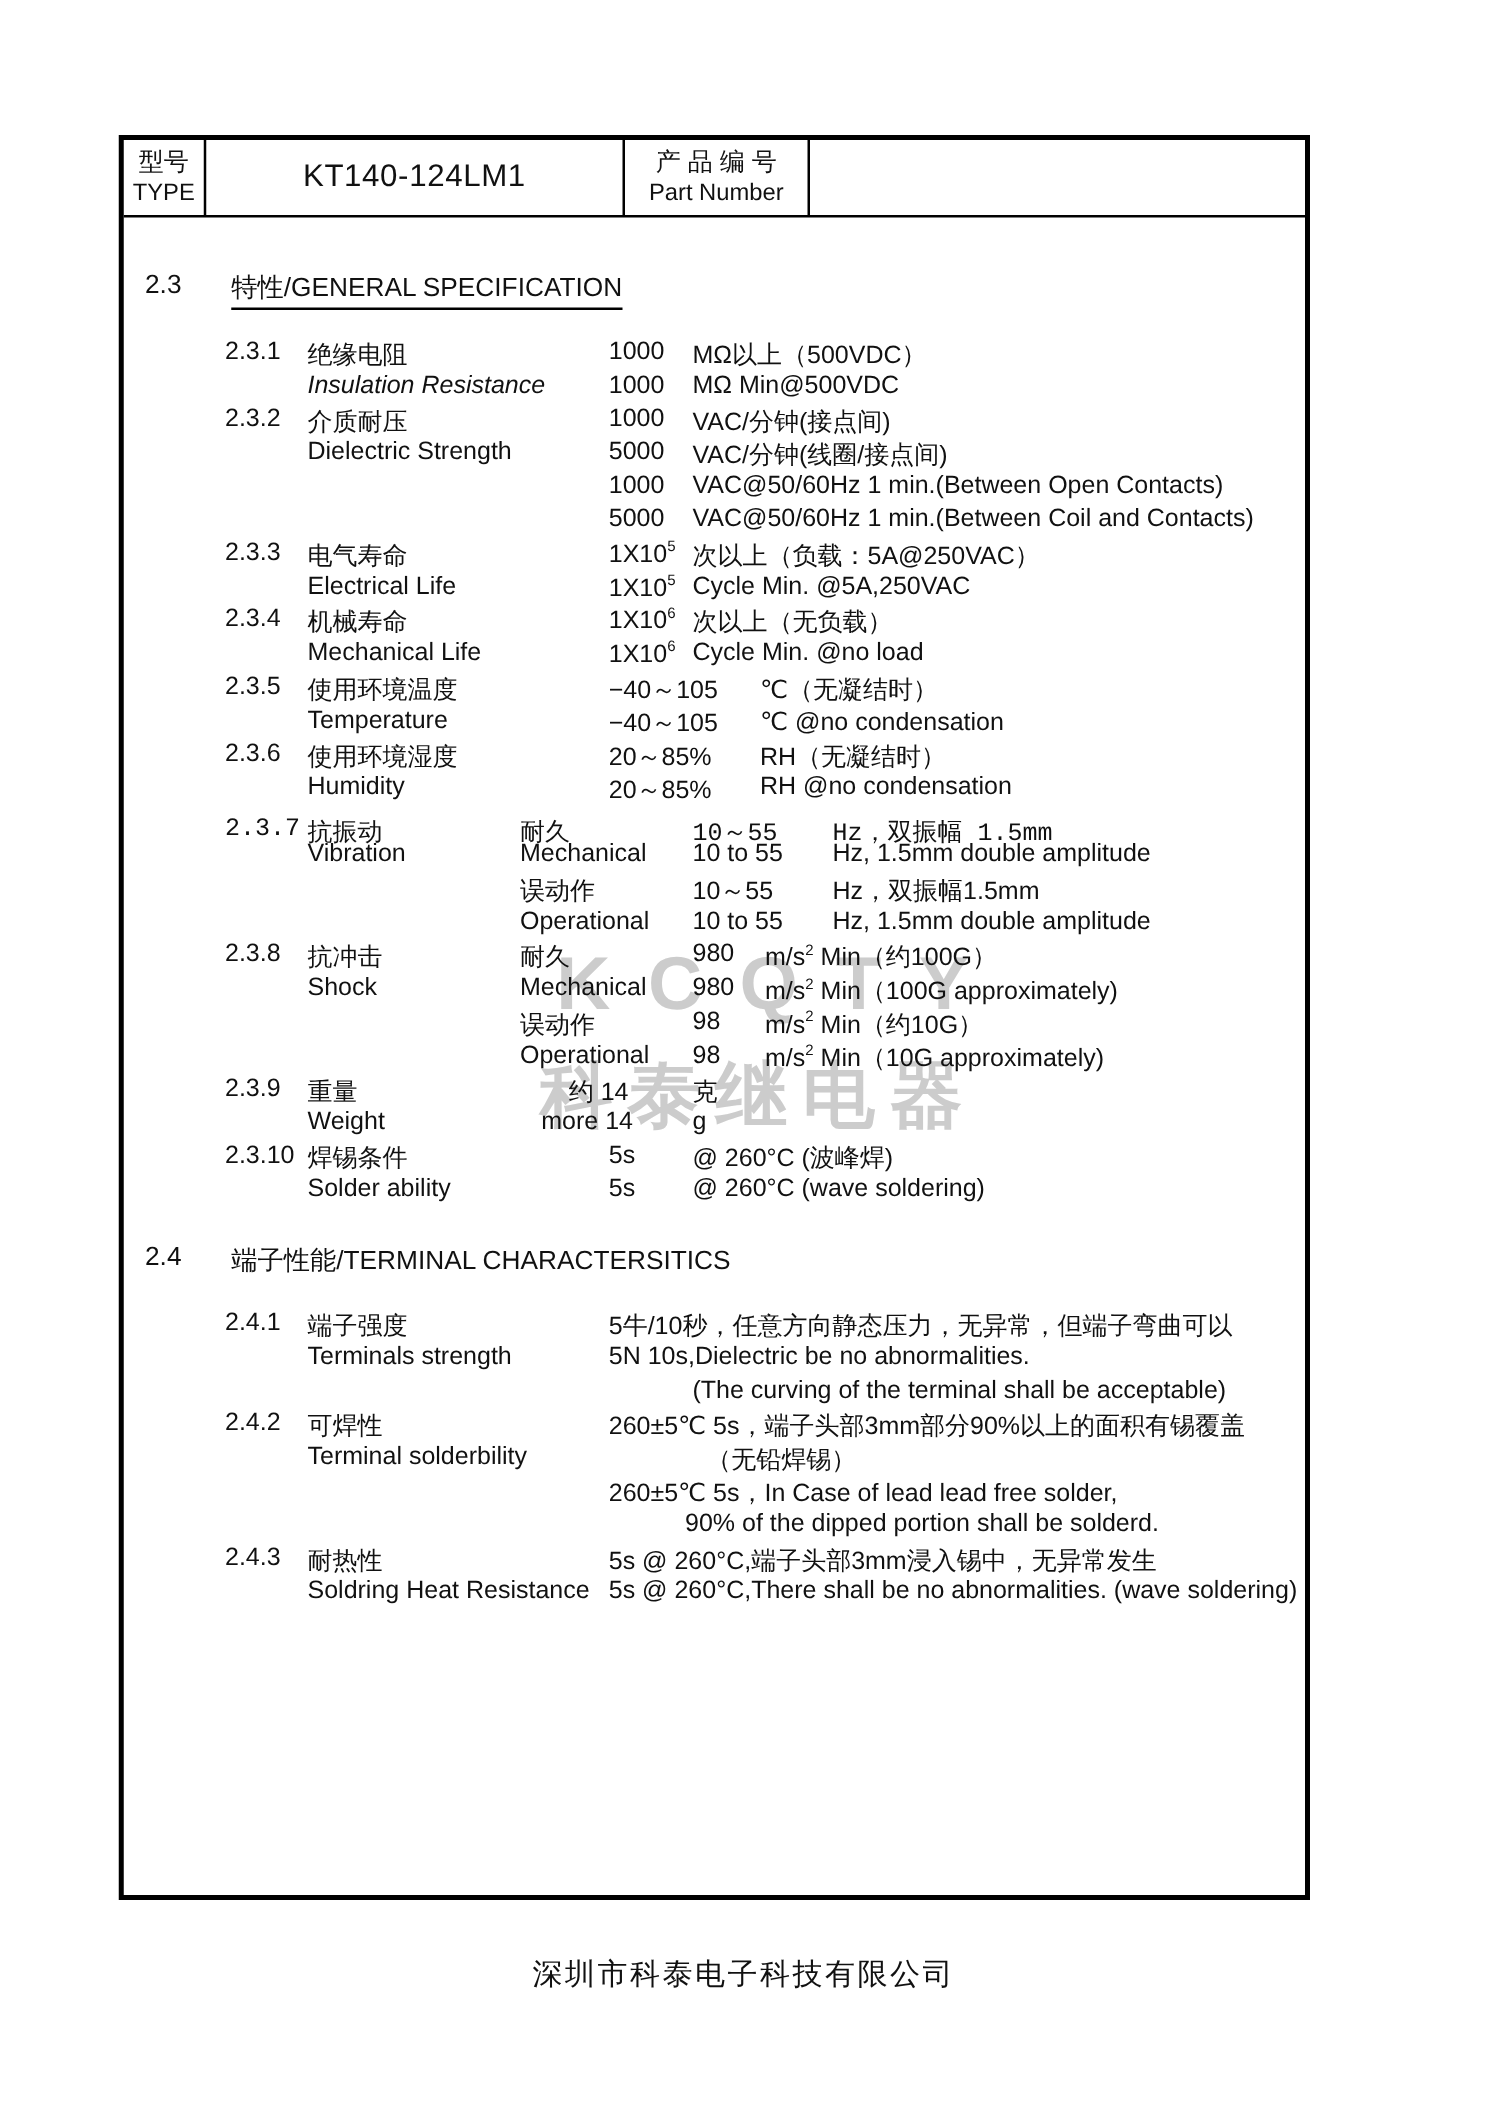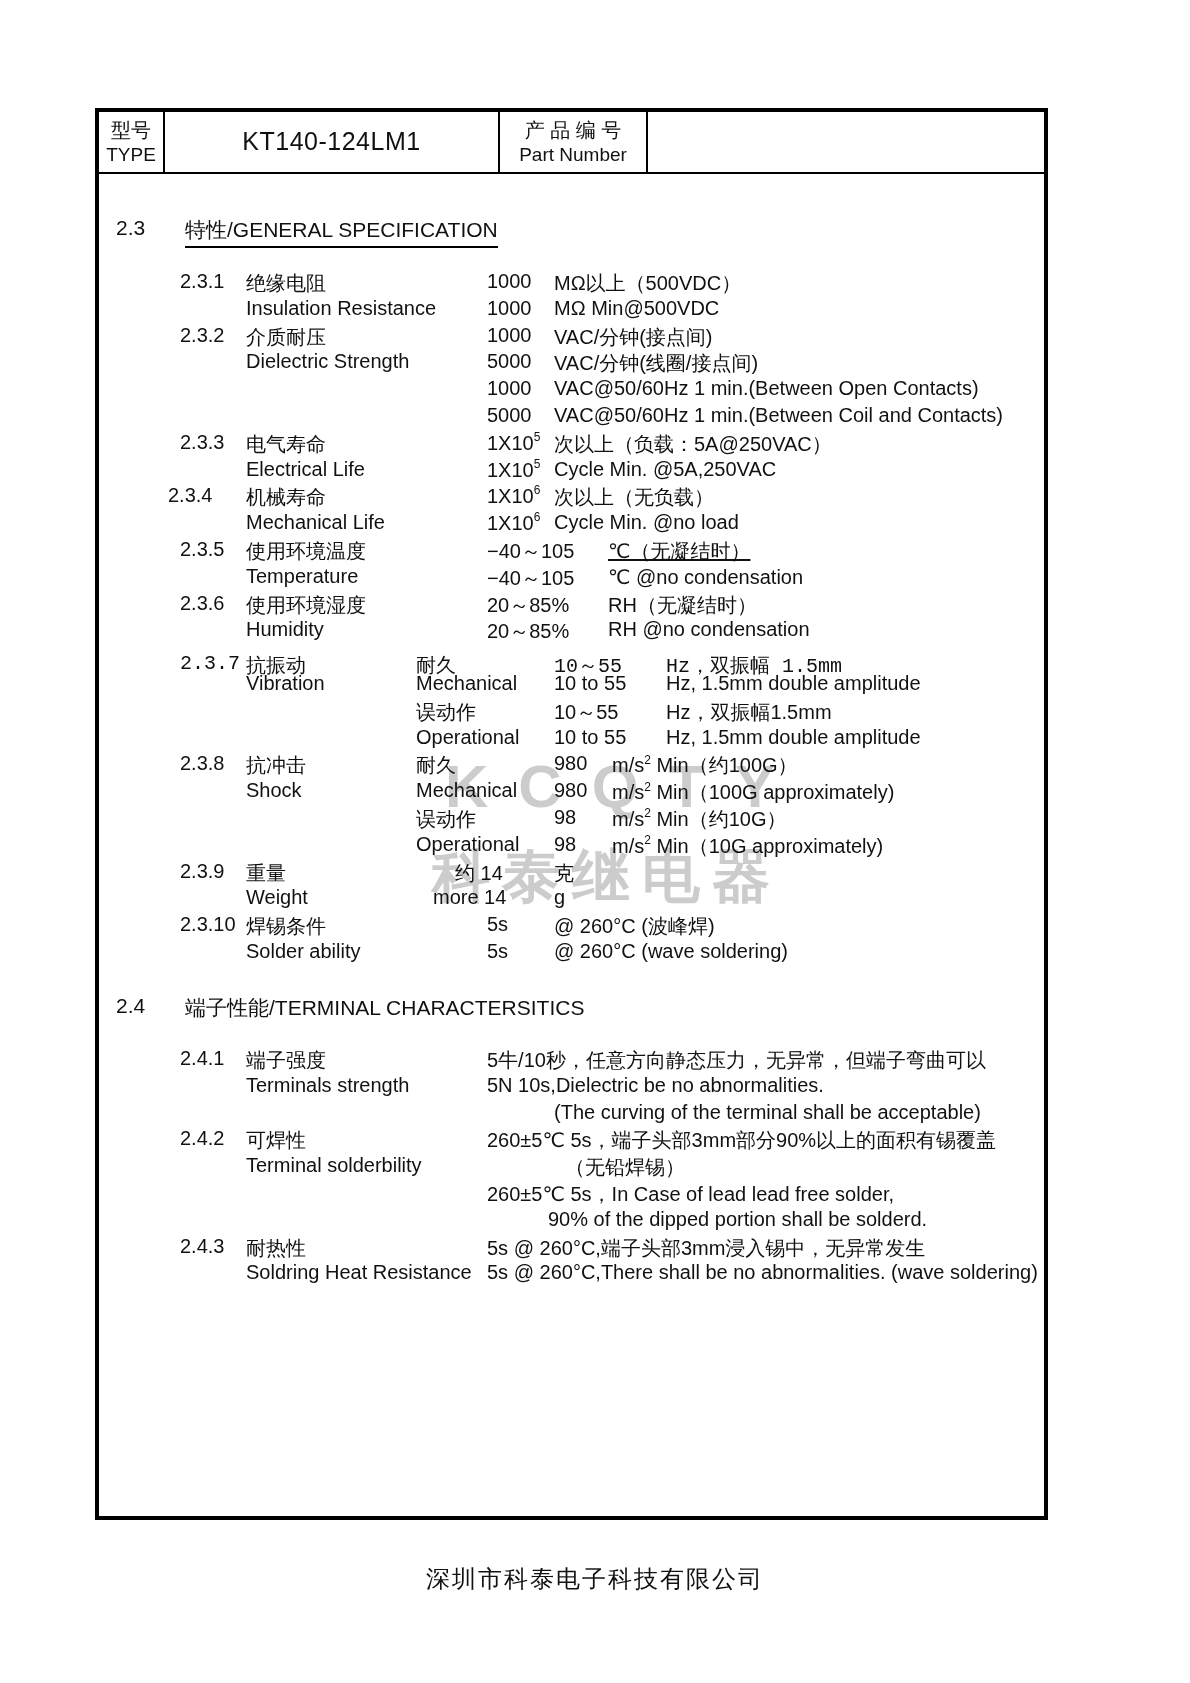--- a/index.html
+++ b/index.html
@@ -77,21 +77,21 @@
   </div>
 
   <div class="rows" id="rows-0" style="top:270px;">
       <div class="row" style="top: 0px;">
         <span class="seg" style="left: 180px;">2.3.1</span>
         <span class="seg" style="left: 246px;">绝缘电阻</span>
         <span class="seg" style="left: 487px;">1000</span>
         <span class="seg" style="left: 554px;">MΩ以上（500VDC）</span>
       </div>
       <div class="row" style="top: 26.8px;">
-        <span class="seg" style="left: 246px;">Insulation Resistance</span>
+        <span class="seg" style="left: 246px; font-style: italic;">Insulation Resistance</span>
         <span class="seg" style="left: 487px;">1000</span>
         <span class="seg" style="left: 554px;">MΩ Min@500VDC</span>
       </div>
       <div class="row" style="top: 53.6px;">
         <span class="seg" style="left: 180px;">2.3.2</span>
         <span class="seg" style="left: 246px;">介质耐压</span>
         <span class="seg" style="left: 487px;">1000</span>
         <span class="seg" style="left: 554px;">VAC/分钟(接点间)</span>
       </div>
       <div class="row" style="top: 80.4px;">
@@ -112,35 +112,35 @@
         <span class="seg" style="left: 246px;">电气寿命</span>
         <span class="seg" style="left: 487px;">1X10<sup>5</sup></span>
         <span class="seg" style="left: 554px;">次以上（负载：5A@250VAC）</span>
       </div>
       <div class="row" style="top: 187.6px;">
         <span class="seg" style="left: 246px;">Electrical Life</span>
         <span class="seg" style="left: 487px;">1X10<sup>5</sup></span>
         <span class="seg" style="left: 554px;">Cycle Min. @5A,250VAC</span>
       </div>
       <div class="row" style="top: 214.4px;">
-        <span class="seg" style="left: 168px;">2.3.4</span>
+        <span class="seg" style="left: 180px;">2.3.4</span>
         <span class="seg" style="left: 246px;">机械寿命</span>
         <span class="seg" style="left: 487px;">1X10<sup>6</sup></span>
         <span class="seg" style="left: 554px;">次以上（无负载）</span>
       </div>
       <div class="row" style="top: 241.2px;">
         <span class="seg" style="left: 246px;">Mechanical Life</span>
         <span class="seg" style="left: 487px;">1X10<sup>6</sup></span>
         <span class="seg" style="left: 554px;">Cycle Min. @no load</span>
       </div>
       <div class="row" style="top: 268px;">
         <span class="seg" style="left: 180px;">2.3.5</span>
         <span class="seg" style="left: 246px;">使用环境温度</span>
         <span class="seg" style="left: 487px;">−40～105</span>
-        <span class="seg" style="left: 608px; text-decoration: underline;">℃（无凝结时）</span>
+        <span class="seg" style="left: 608px;">℃（无凝结时）</span>
       </div>
       <div class="row" style="top: 294.8px;">
         <span class="seg" style="left: 246px;">Temperature</span>
         <span class="seg" style="left: 487px;">−40～105</span>
         <span class="seg" style="left: 608px;">℃ @no condensation</span>
       </div>
       <div class="row" style="top: 321.6px;">
         <span class="seg" style="left: 180px;">2.3.6</span>
         <span class="seg" style="left: 246px;">使用环境湿度</span>
         <span class="seg" style="left: 487px;">20～85%</span>

